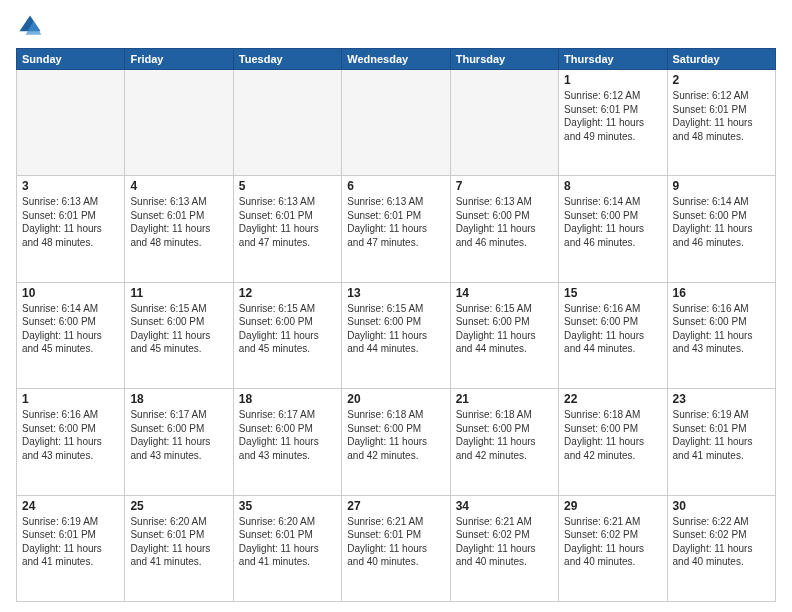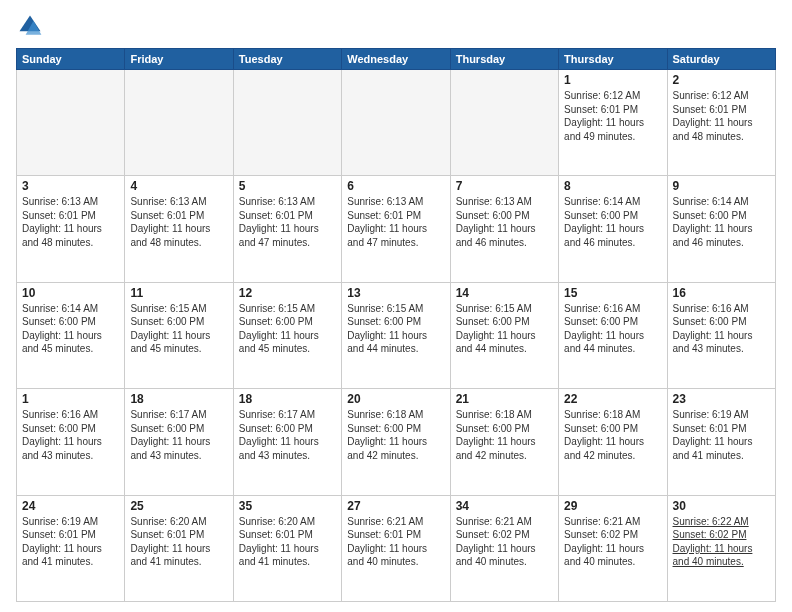--- a/index.html
+++ b/index.html
@@ -303,20 +303,20 @@
 Daylight: 11 hours and 40 minutes.</div>
           </td>
           <td>
             <span class="day-num">29</span>
             <div class="cell-text" style="white-space: pre-line;">Sunrise: 6:21 AM
 Sunset: 6:02 PM
 Daylight: 11 hours and 40 minutes.</div>
           </td>
           <td>
             <span class="day-num">30</span>
-            <div class="cell-text" style="white-space: pre-line; text-decoration: underline;">Sunrise: 6:22 AM
+            <div class="cell-text" style="white-space: pre-line;">Sunrise: 6:22 AM
 Sunset: 6:02 PM
 Daylight: 11 hours and 40 minutes.</div>
           </td>
         </tr>
       </tbody>
   </table>
 </div>
 
 </body></html>

